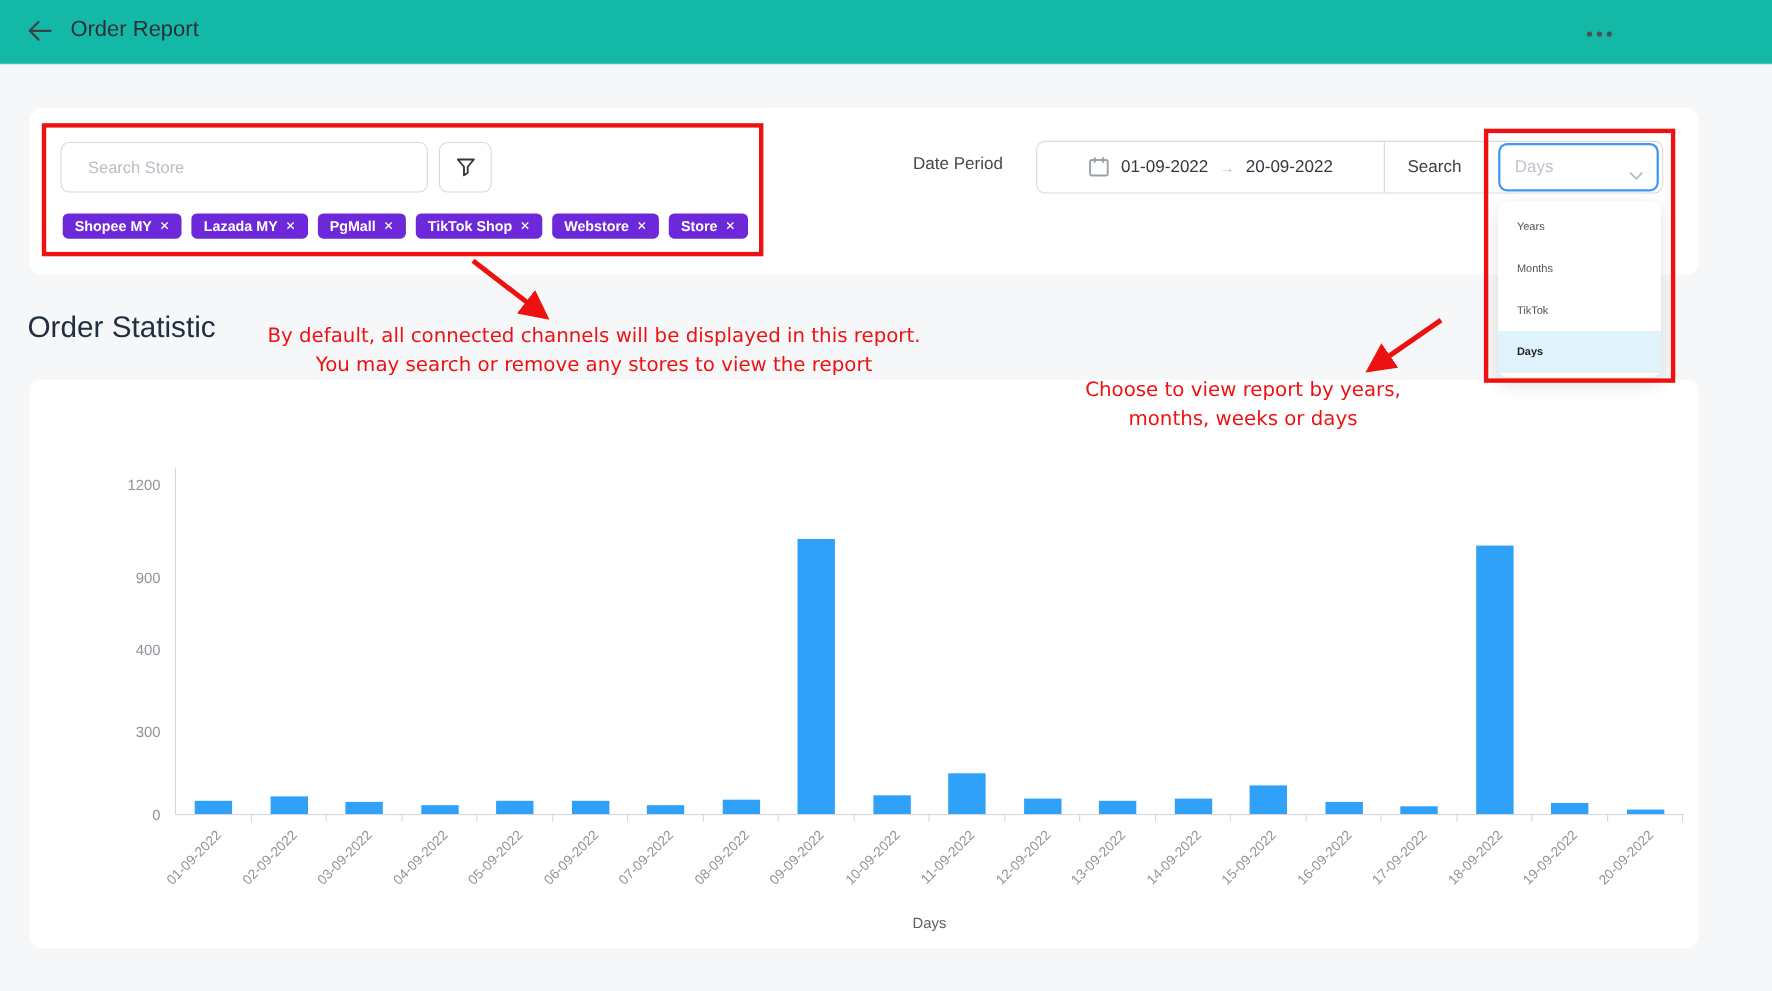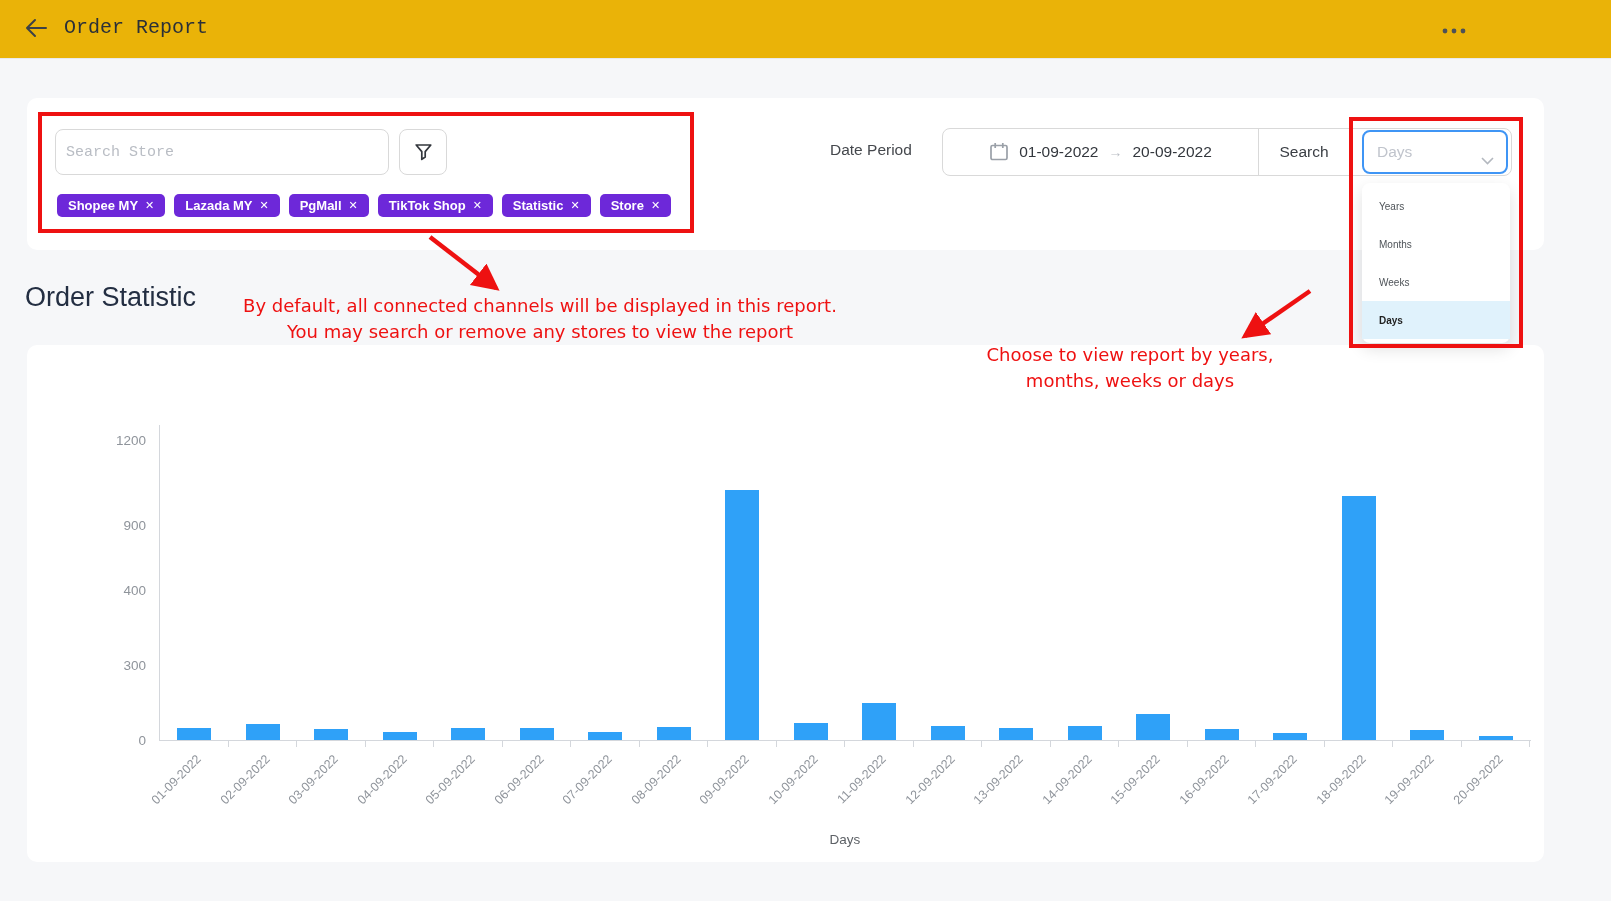--- a/index.html
+++ b/index.html
@@ -1,30 +1,30 @@
 <!DOCTYPE html>
 <html><head>
 <meta charset="utf-8">
 <style>
   html,body{margin:0;padding:0;background:#f6f7f9;font-family:"Liberation Sans",sans-serif;}
   #page{position:relative;width:1611px;height:901px;background:#f6f7f9;overflow:hidden;}
 
   
-  .topbar{position:absolute;left:0;top:0;width:1611px;height:58px;background:#eab308;border-bottom:1px solid #e8eaed;font-family:Liberation Mono, monospace;}
+  .topbar{position:absolute;left:0;top:0;width:1611px;height:58px;background:#14b8a6;border-bottom:1px solid #e8eaed;}
   .back-btn{position:absolute;left:24px;top:17px;width:26px;height:24px;cursor:pointer;}
   .page-title{position:absolute;left:64px;top:16px;font-size:20px;font-weight:500;color:#2b3038;}
   .menu-btn{position:absolute;left:1434px;top:18px;width:40px;height:24px;text-align:center;color:#4c5158;font-size:20px;font-weight:700;letter-spacing:2px;cursor:pointer;}
 
   
   .card{position:absolute;background:#fff;border-radius:10px;}
   #filter-card{left:27px;top:98px;width:1517px;height:152px;}
   #chart-card{left:27px;top:345px;width:1517px;height:517px;}
 
   
-  .search-input{position:absolute;left:28px;top:31px;width:334px;height:46px;border:1px solid #d9d9d9;border-radius:8px;box-sizing:border-box;padding:0 10px;font-size:15px;color:#333;outline:none;font-family:Liberation Mono, monospace;}
+  .search-input{position:absolute;left:28px;top:31px;width:334px;height:46px;border:1px solid #d9d9d9;border-radius:8px;box-sizing:border-box;padding:0 24px;font-size:15px;color:#333;outline:none;font-family:Liberation Sans, sans-serif;}
   .search-input::placeholder{color:#b9bdc4;}
   .filter-btn{position:absolute;left:372px;top:31px;width:48px;height:46px;border:1px solid #d9d9d9;border-radius:8px;box-sizing:border-box;background:#fff;display:flex;align-items:center;justify-content:center;cursor:pointer;}
 
   
   .tags{position:absolute;left:30px;top:96px;display:flex;gap:9px;}
   .tag{display:inline-flex;align-items:center;gap:7px;height:23px;padding:0 11px;background:#6d28d9;color:#fff;border-radius:5px;font-size:13px;font-weight:700;cursor:pointer;white-space:nowrap;}
   .tag .x{font-size:11px;font-weight:400;cursor:pointer;}
 
   
   .dp-label{position:absolute;left:803px;top:43px;font-size:15.5px;color:#45484d;}
@@ -107,21 +107,21 @@
         </span>
         <span class="tag">
           <span>PgMall</span>
           <span class="x">✕</span>
         </span>
         <span class="tag">
           <span>TikTok Shop</span>
           <span class="x">✕</span>
         </span>
         <span class="tag">
-          <span>Statistic</span>
+          <span>Webstore</span>
           <span class="x">✕</span>
         </span>
         <span class="tag">
           <span>Store</span>
           <span class="x">✕</span>
         </span>
       </div>
 
     <div class="dp-label">Date Period</div>
 
@@ -146,21 +146,21 @@
               </svg>
           </span>
         </div>
       </div>
     </div>
   </div>
 
   <div class="dropdown" id="dropdown">
       <div class="dd-option">Years</div>
       <div class="dd-option">Months</div>
-      <div class="dd-option">Weeks</div>
+      <div class="dd-option">TikTok</div>
       <div class="dd-option selected">Days</div>
     </div>
 
   <div class="section-title">Order Statistic</div>
 
   <div class="red-box" id="red-box-stores"></div>
   <div class="red-box" id="red-box-period"></div>
   <div class="red-note" id="note-period">
     <div>Choose to view report by years,</div>
     <div>months, weeks or days</div>

